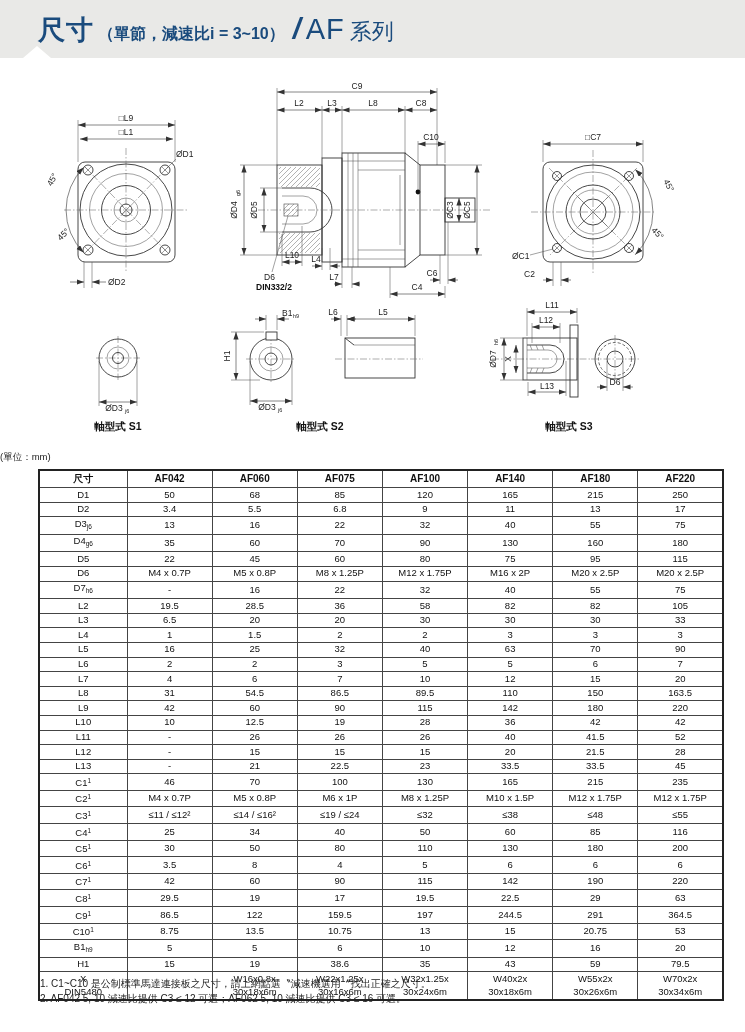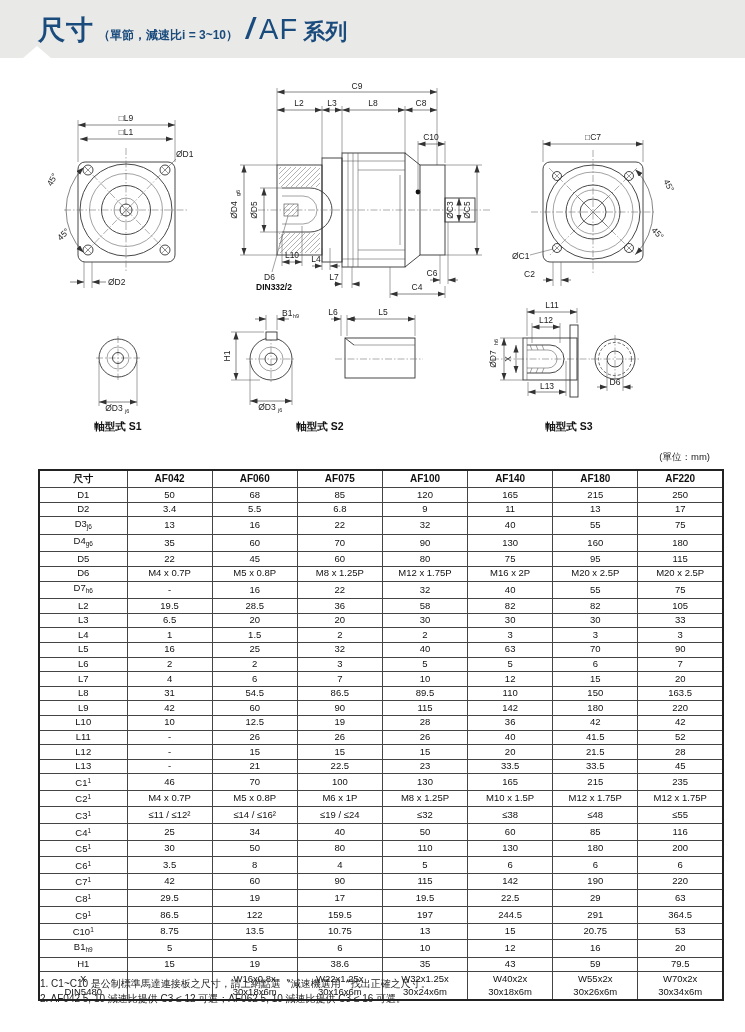--- a/index.html
+++ b/index.html
@@ -4,45 +4,45 @@
 <style>
   html,body{margin:0;padding:0;}
   body{width:745px;height:1032px;background:#ffffff;position:relative;overflow:hidden;
        font-family:"Liberation Sans",sans-serif;-webkit-font-smoothing:antialiased;}
 
   
   .band{position:absolute;left:0;top:0;width:745px;height:58px;background:#e9e9e7;}
   .title-row{position:absolute;left:38px;top:0;height:58px;display:flex;align-items:baseline;
              padding-top:12px;box-sizing:border-box;white-space:nowrap;color:#1a4b7d;}
   .t-main{font-size:27px;font-weight:bold;letter-spacing:1px;}
-  .t-paren{font-size:12px;font-weight:bold;margin-left:4px;}
+  .t-paren{font-size:16px;font-weight:bold;margin-left:4px;}
   .t-slash{font-size:29px;font-weight:bold;margin:0 5px 0 8px;font-style:italic;}
   .t-series{font-size:29px;font-weight:normal;letter-spacing:1px;}
-  .t-suffix{font-size:22px;font-weight:bold;margin-left:5px;}
+  .t-suffix{font-size:22px;font-weight:normal;margin-left:5px;}
   .notch{position:absolute;left:23px;top:46px;width:0;height:0;
          border-left:14px solid transparent;border-right:14px solid transparent;
          border-bottom:12px solid #ffffff;}
 
   
   .draw-wrap{position:absolute;left:0;top:58px;width:745px;height:392px;}
   svg text{font-family:"Liberation Sans",sans-serif;}
   .dt{font-size:8.5px;fill:#222;}
   .dts{font-size:5.5px;fill:#222;}
   .dtb{font-size:8.5px;font-weight:bold;fill:#111;}
   .cap{font-size:10.5px;font-weight:bold;fill:#111;}
   .ln{stroke:#333;stroke-width:0.9;fill:none;}
   .lw{stroke:#333;stroke-width:0.9;fill:#fff;}
   .thin{stroke:#555;stroke-width:0.55;fill:none;}
   .dim{stroke:#444;stroke-width:0.65;fill:none;marker-start:url(#as);marker-end:url(#ae);}
   .dimp{stroke:#444;stroke-width:0.65;fill:none;}
   .cl{stroke:#777;stroke-width:0.6;fill:none;stroke-dasharray:7 2 1.5 2;}
   .dsh{stroke:#444;stroke-width:0.8;fill:none;stroke-dasharray:3 2;}
 
   
-  .unit-note{position:absolute;left:0;top:451px;width:710px;text-align:right;font-size:9.5px;color:#222;}
+  .unit-note{position:absolute;left:0;top:451px;width:710px;text-align:left;font-size:9.5px;color:#222;}
   .tbl-wrap{position:absolute;left:38px;top:469px;width:686px;}
   table.dims{border-collapse:collapse;table-layout:fixed;width:686px;border:2px solid #222;}
   table.dims th,table.dims td{border:1px solid #444;text-align:center;vertical-align:middle;
       font-size:9.5px;line-height:12.6px;padding:0.5px 1px;color:#111;overflow:hidden;}
   table.dims th{font-weight:bold;font-size:10px;height:15px;}
   table.dims col.c0{width:88px;}
   table.dims td span.multi{white-space:pre-line;display:block;}
   table.dims sub{font-size:6.5px;vertical-align:-2px;}
   table.dims sup{font-size:6.5px;vertical-align:3px;}
   .footnotes{position:absolute;left:40px;top:976px;width:680px;font-size:10px;color:#222;line-height:15px;}

